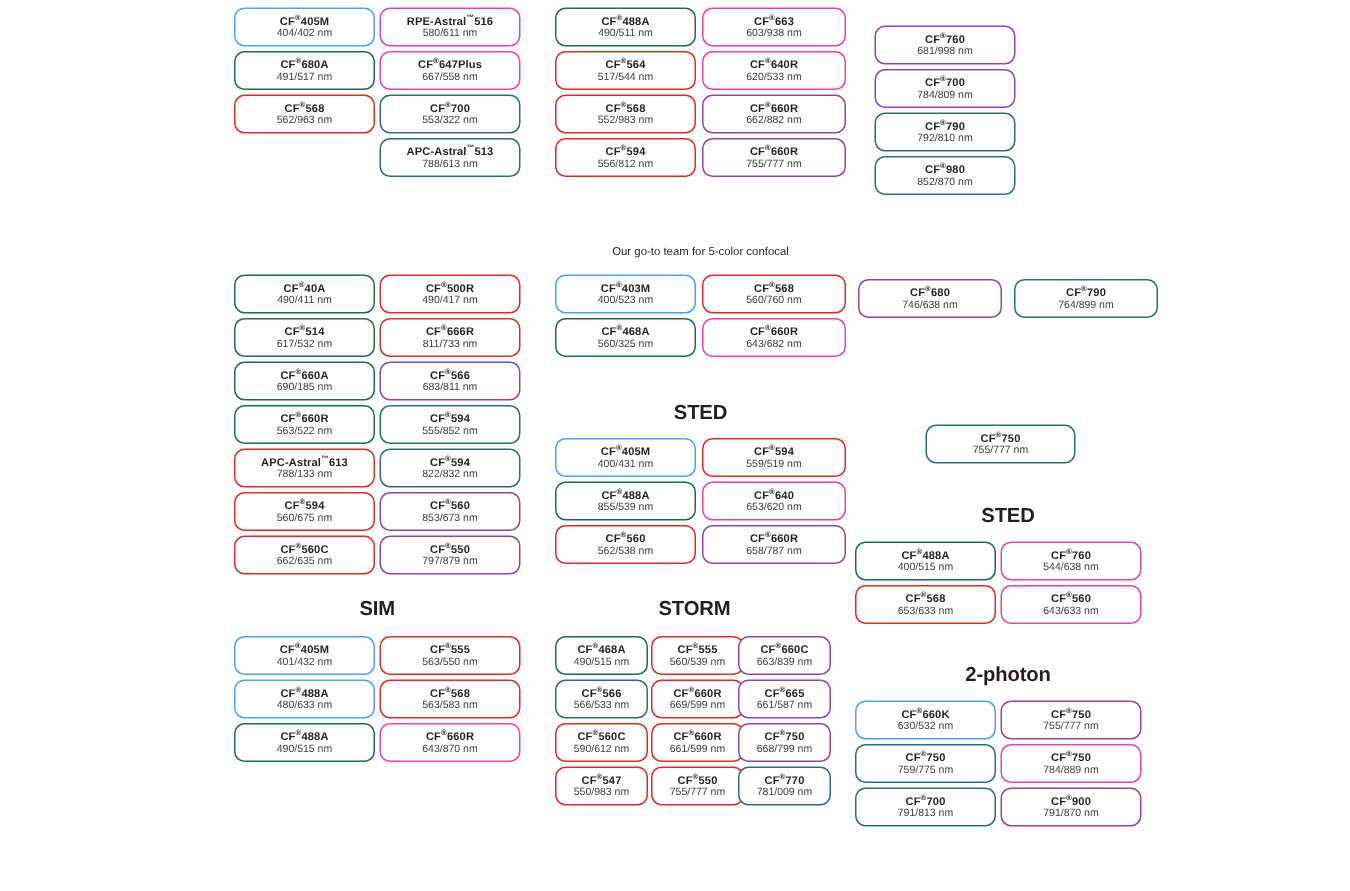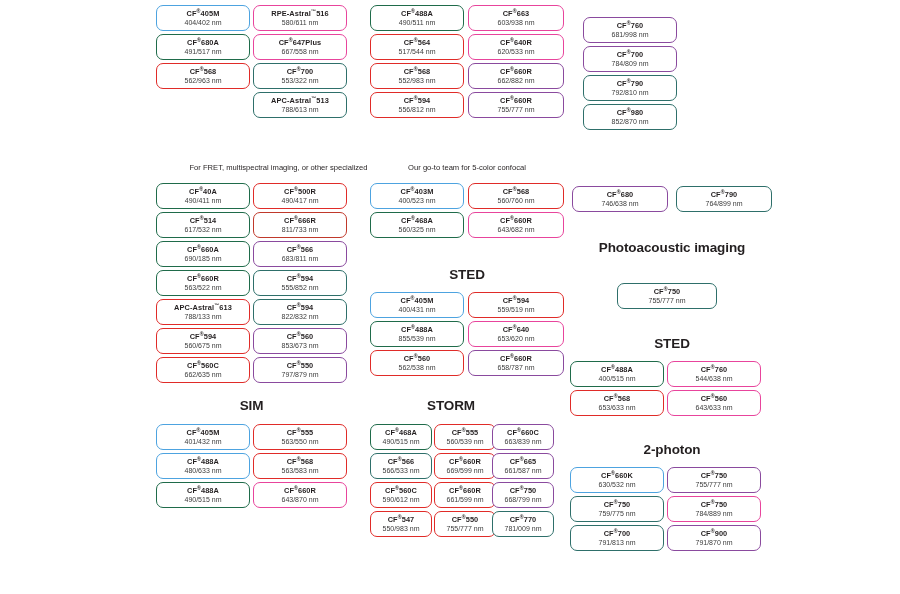--- a/index.html
+++ b/index.html
@@ -152,21 +152,20 @@
       <div class="pill" style="border-color: rgb(46, 111, 106);">
         <div class="nm">CF<sup>®</sup>790</div>
         <div class="wl">792/810 nm</div>
       </div>
       <div class="pill" style="border-color: rgb(46, 111, 106);">
         <div class="nm">CF<sup>®</sup>980</div>
         <div class="wl">852/870 nm</div>
       </div>
     </div>
 
-  <div class="sec-sub" style="left:146px;top:163px;width:265px;">For FRET, multispectral imaging, or other specialized</div>
   <div class="grid" style="left:156px;top:183px;width:94px;grid-template-rows:repeat(7,26px);row-gap:3px;">
       <div class="pill" style="border-color: rgb(31, 107, 74);">
         <div class="nm">CF<sup>®</sup>40A</div>
         <div class="wl">490/411 nm</div>
       </div>
       <div class="pill" style="border-color: rgb(31, 107, 74);">
         <div class="nm">CF<sup>®</sup>514</div>
         <div class="wl">617/532 nm</div>
       </div>
       <div class="pill" style="border-color: rgb(31, 107, 74);">
@@ -276,21 +275,20 @@
   <div class="grid" style="left:572px;top:186px;width:200px;grid-template-columns:repeat(2,96px);column-gap:8px;grid-auto-rows:26px;">
       <div class="pill" style="border-color: rgb(138, 74, 158);">
         <div class="nm">CF<sup>®</sup>680</div>
         <div class="wl">746/638 nm</div>
       </div>
       <div class="pill" style="border-color: rgb(46, 111, 106);">
         <div class="nm">CF<sup>®</sup>790</div>
         <div class="wl">764/899 nm</div>
       </div>
     </div>
-  <div class="sec-title two-line" style="left:592px;top:240px;width:160px;">Photoacoustic imaging</div>
   <div class="grid" style="left:617px;top:283px;width:100px;grid-template-rows:repeat(1,26px);row-gap:3px;">
       <div class="pill" style="border-color: rgb(46, 111, 106);">
         <div class="nm">CF<sup>®</sup>750</div>
         <div class="wl">755/777 nm</div>
       </div>
     </div>
 
   <div class="sec-title" style="left:572px;top:336px;width:200px;">STED</div>
   <div class="grid" style="left:570px;top:361px;width:94px;grid-template-rows:repeat(2,26px);row-gap:3px;">
       <div class="pill" style="border-color: rgb(31, 107, 74);">
@@ -366,21 +364,21 @@
       <div class="pill" style="border-color: rgb(224, 43, 40);">
         <div class="nm">CF<sup>®</sup>568</div>
         <div class="wl">563/583 nm</div>
       </div>
       <div class="pill" style="border-color: rgb(232, 68, 156);">
         <div class="nm">CF<sup>®</sup>660R</div>
         <div class="wl">643/870 nm</div>
       </div>
     </div>
 
-  <div class="sec-title" style="left:358px;top:398px;width:186px;">STORM</div>
+  <div class="sec-title" style="left:370px;top:398px;width:186px;">STORM</div>
   <div class="grid" style="left:370px;top:424px;width:62px;grid-template-rows:repeat(4,26px);row-gap:3px;">
       <div class="pill" style="border-color: rgb(31, 107, 74);">
         <div class="nm">CF<sup>®</sup>468A</div>
         <div class="wl">490/515 nm</div>
       </div>
       <div class="pill" style="border-color: rgb(46, 111, 106);">
         <div class="nm">CF<sup>®</sup>566</div>
         <div class="wl">566/533 nm</div>
       </div>
       <div class="pill" style="border-color: rgb(224, 43, 40);">

